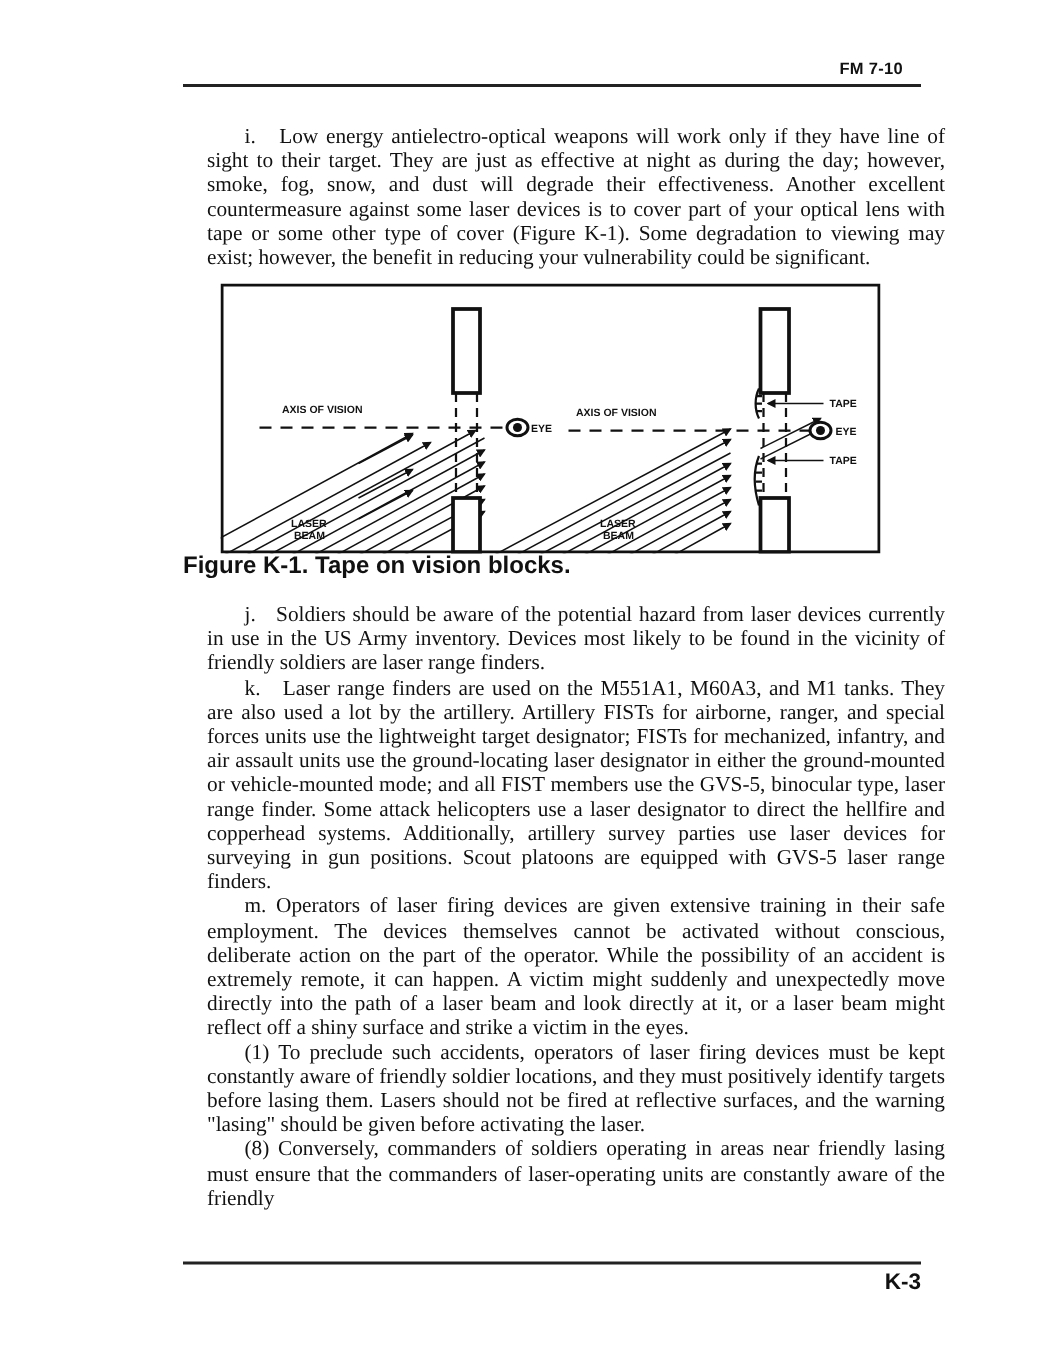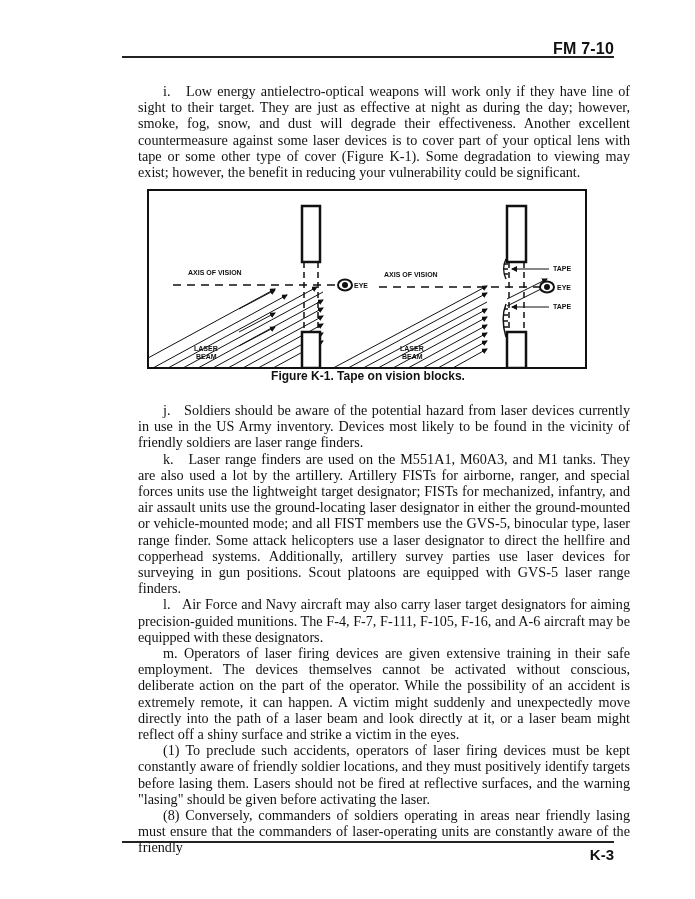--- a/index.html
+++ b/index.html
@@ -1,28 +1,28 @@
 <!DOCTYPE html>
 <html><head>
 <meta charset="utf-8">
 <style>
   html, body { margin:0; padding:0; background:#ffffff; }
   body { width:695px; height:899px; position:relative; overflow:hidden; color:#111; }
-  .header-title { position:absolute; right:81px; top:40px; font-family:"Liberation Sans", sans-serif; font-weight:bold; font-size:16px; letter-spacing:0.2px; }
+  .header-title { position:absolute; right:93px; top:40px; font-family:"Liberation Sans", sans-serif; font-weight:bold; font-size:11px; letter-spacing:0.2px; }
   .rule { position:absolute; left:122px; width:492px; height:2px; background:#222; }
   .rule.top { top:56px; }
   .rule.bottom { top:841px; height:1.5px; }
   .footer-page { position:absolute; right:81px; top:846px; font-family:"Liberation Sans", sans-serif; font-weight:bold; font-size:15px; }
   .body-text { position:absolute; left:138px; width:492px; font-family:"Liberation Serif", serif; font-size:14.2px; line-height:16.2px; text-align:justify; }
   .body-text p { margin:0; text-indent:25px; }
   .para-i { top:83px; }
   .para-rest { top:402px; }
   .figure { position:absolute; left:147px; top:189px; width:440px; height:180px; }
   .figure svg { display:block; }
-  .caption { position:absolute; left:122px; width:492px; top:369px; text-align:center; font-family:"Liberation Sans", sans-serif; font-size:12px; font-weight:bold; }
+  .caption { position:absolute; left:122px; width:492px; top:369px; font-family:"Liberation Sans", sans-serif; font-size:16px; font-weight:bold; }
   .fig-label { font-family:"Liberation Sans", sans-serif; font-weight:bold; font-size:7px; fill:#111; }
 </style>
 </head>
 <body>
 
 <div class="header-title">FM 7-10</div>
 <div class="rule top"></div>
 
 <div class="body-text para-i">
   <p>i.&nbsp;&nbsp; Low energy antielectro-optical weapons will work only if they have line of sight to their target. They are just as effective at night as during the day; however, smoke, fog, snow, and dust will degrade their effectiveness. Another excellent countermeasure against some laser devices is to cover part of your optical lens with tape or some other type of cover (Figure K-1). Some degradation to viewing may exist; however, the benefit in reducing your vulnerability could be significant.</p>
@@ -117,20 +117,19 @@
     <text class="fig-label" x="253" y="162">LASER</text>
     <text class="fig-label" x="255" y="170">BEAM</text>
   </svg>
 </div>
 
 <div class="caption">Figure K-1.  Tape on vision blocks.</div>
 
 <div class="body-text para-rest">
   <p>j.&nbsp;&nbsp; Soldiers should be aware of the potential hazard from laser devices currently in use in the US Army inventory. Devices most likely to be found in the vicinity of friendly soldiers are laser range finders.</p>
   <p>k.&nbsp;&nbsp; Laser range finders are used on the M551A1, M60A3, and M1 tanks. They are also used a lot by the artillery. Artillery FISTs for airborne, ranger, and special forces units use the lightweight target designator; FISTs for mechanized, infantry, and air assault units use the ground-locating laser designator in either the ground-mounted or vehicle-mounted mode; and all FIST members use the GVS-5, binocular type, laser range finder. Some attack helicopters use a laser designator to direct the hellfire and copperhead systems. Additionally, artillery survey parties use laser devices for surveying in gun positions. Scout platoons are equipped with GVS-5 laser range finders.</p>
-  <p>l.&nbsp;&nbsp; Air Force and Navy aircraft may also carry laser target designators for aiming precision-guided munitions. The F-4, F-7, F-111, F-105, F-16, and A-6 aircraft may be equipped with these designators.</p>
   <p>m. Operators of laser firing devices are given extensive training in their safe employment. The devices themselves cannot be activated without conscious, deliberate action on the part of the operator. While the possibility of an accident is extremely remote, it can happen. A victim might suddenly and unexpectedly move directly into the path of a laser beam and look directly at it, or a laser beam might reflect off a shiny surface and strike a victim in the eyes.</p>
   <p>(1) To preclude such accidents, operators of laser firing devices must be kept constantly aware of friendly soldier locations, and they must positively identify targets before lasing them. Lasers should not be fired at reflective surfaces, and the warning "lasing" should be given before activating the laser.</p>
   <p>(8) Conversely, commanders of soldiers operating in areas near friendly lasing must ensure that the commanders of laser-operating units are constantly aware of the friendly</p>
 </div>
 
 <div class="rule bottom"></div>
 <div class="footer-page">K-3</div>
 
 </body></html>

